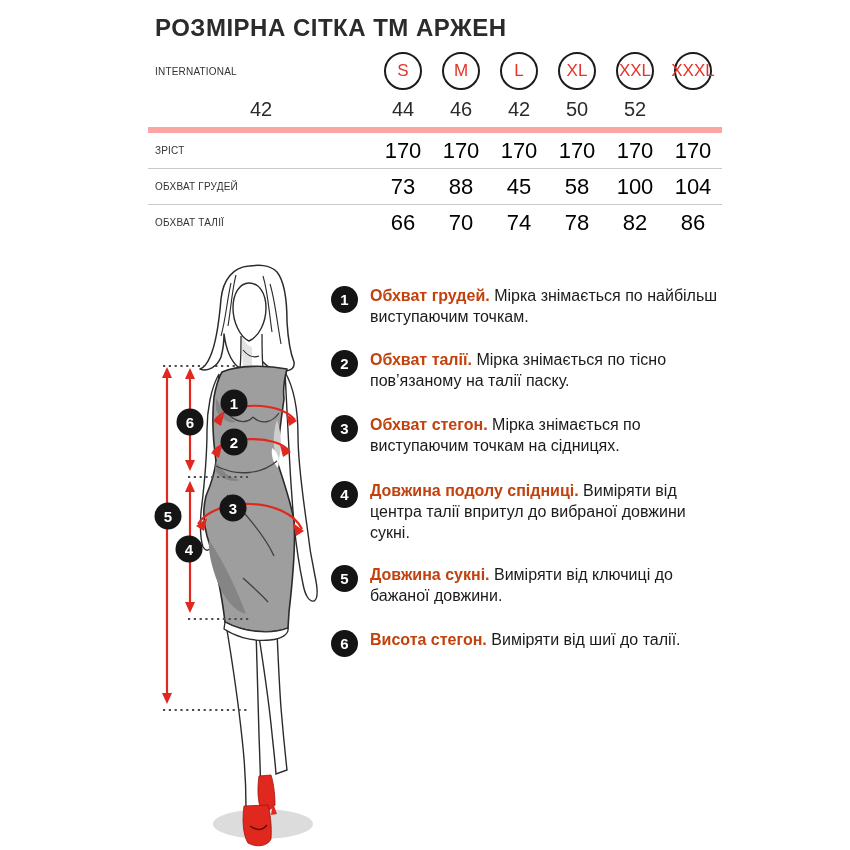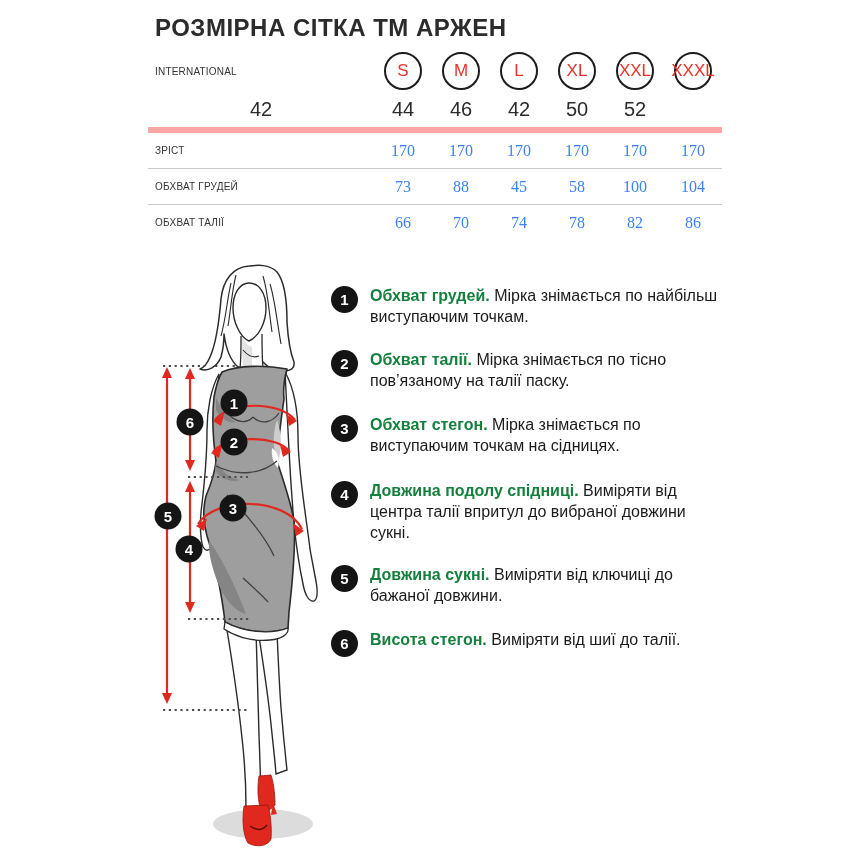--- a/index.html
+++ b/index.html
@@ -11,32 +11,32 @@
   
   .size-table{position:absolute;left:148px;top:50px;width:574px;}
   .trow{display:grid;grid-template-columns:226px repeat(6,58px);align-items:center;}
   .r-int{height:42px;}
   .r-ua{height:35px;}
   .r-data{height:35px;border-top:1px solid #c9c9c9;}
   .r-data.first{border-top:6px solid #fca5a5;}
   .tlabel{font-size:10px;color:#333;padding-left:7px;letter-spacing:.2px;}
   .tc{text-align:center;}
   .ua-val{font-size:20px;color:#2b2b2b;}
-  .g-val{font-size:16px;color:#3b82f6;font-family:Liberation Serif, serif;}
+  .g-val{font-size:22px;color:#000000;}
   .size-circle{width:34px;height:34px;border:2px solid #1c1c1c;border-radius:50%;
                display:flex;align-items:center;justify-content:center;margin:0 auto;}
   .size-letter{font-size:17px;color:#e5332a;white-space:nowrap;}
   
   .instructions{position:absolute;left:331px;top:285px;width:395px;}
   .instr{position:absolute;left:0;display:flex;align-items:flex-start;}
   .instr .num{flex:0 0 auto;width:27px;height:27px;border-radius:50%;background:#141414;
               color:#fff;font-size:15px;font-weight:bold;display:flex;align-items:center;
               justify-content:center;margin-right:12px;margin-top:1px;}
   .instr .txt{width:352px;font-size:16px;line-height:21px;color:#1b1b1b;}
-  .instr .txt b{color:#15803d;text-align:right;}
+  .instr .txt b{color:#c2410c;text-align:right;}
   .i1{top:0px;} .i2{top:64px;} .i3{top:129px;} .i4{top:195px;} .i5{top:279px;} .i6{top:344px;}
   
   .figure-svg{position:absolute;left:130px;top:250px;width:220px;height:610px;}
 </style>
 </head>
 <body>
 
 <div class="page">
 
   <div class="title">РОЗМІРНА СІТКА ТМ АРЖЕН</div>

